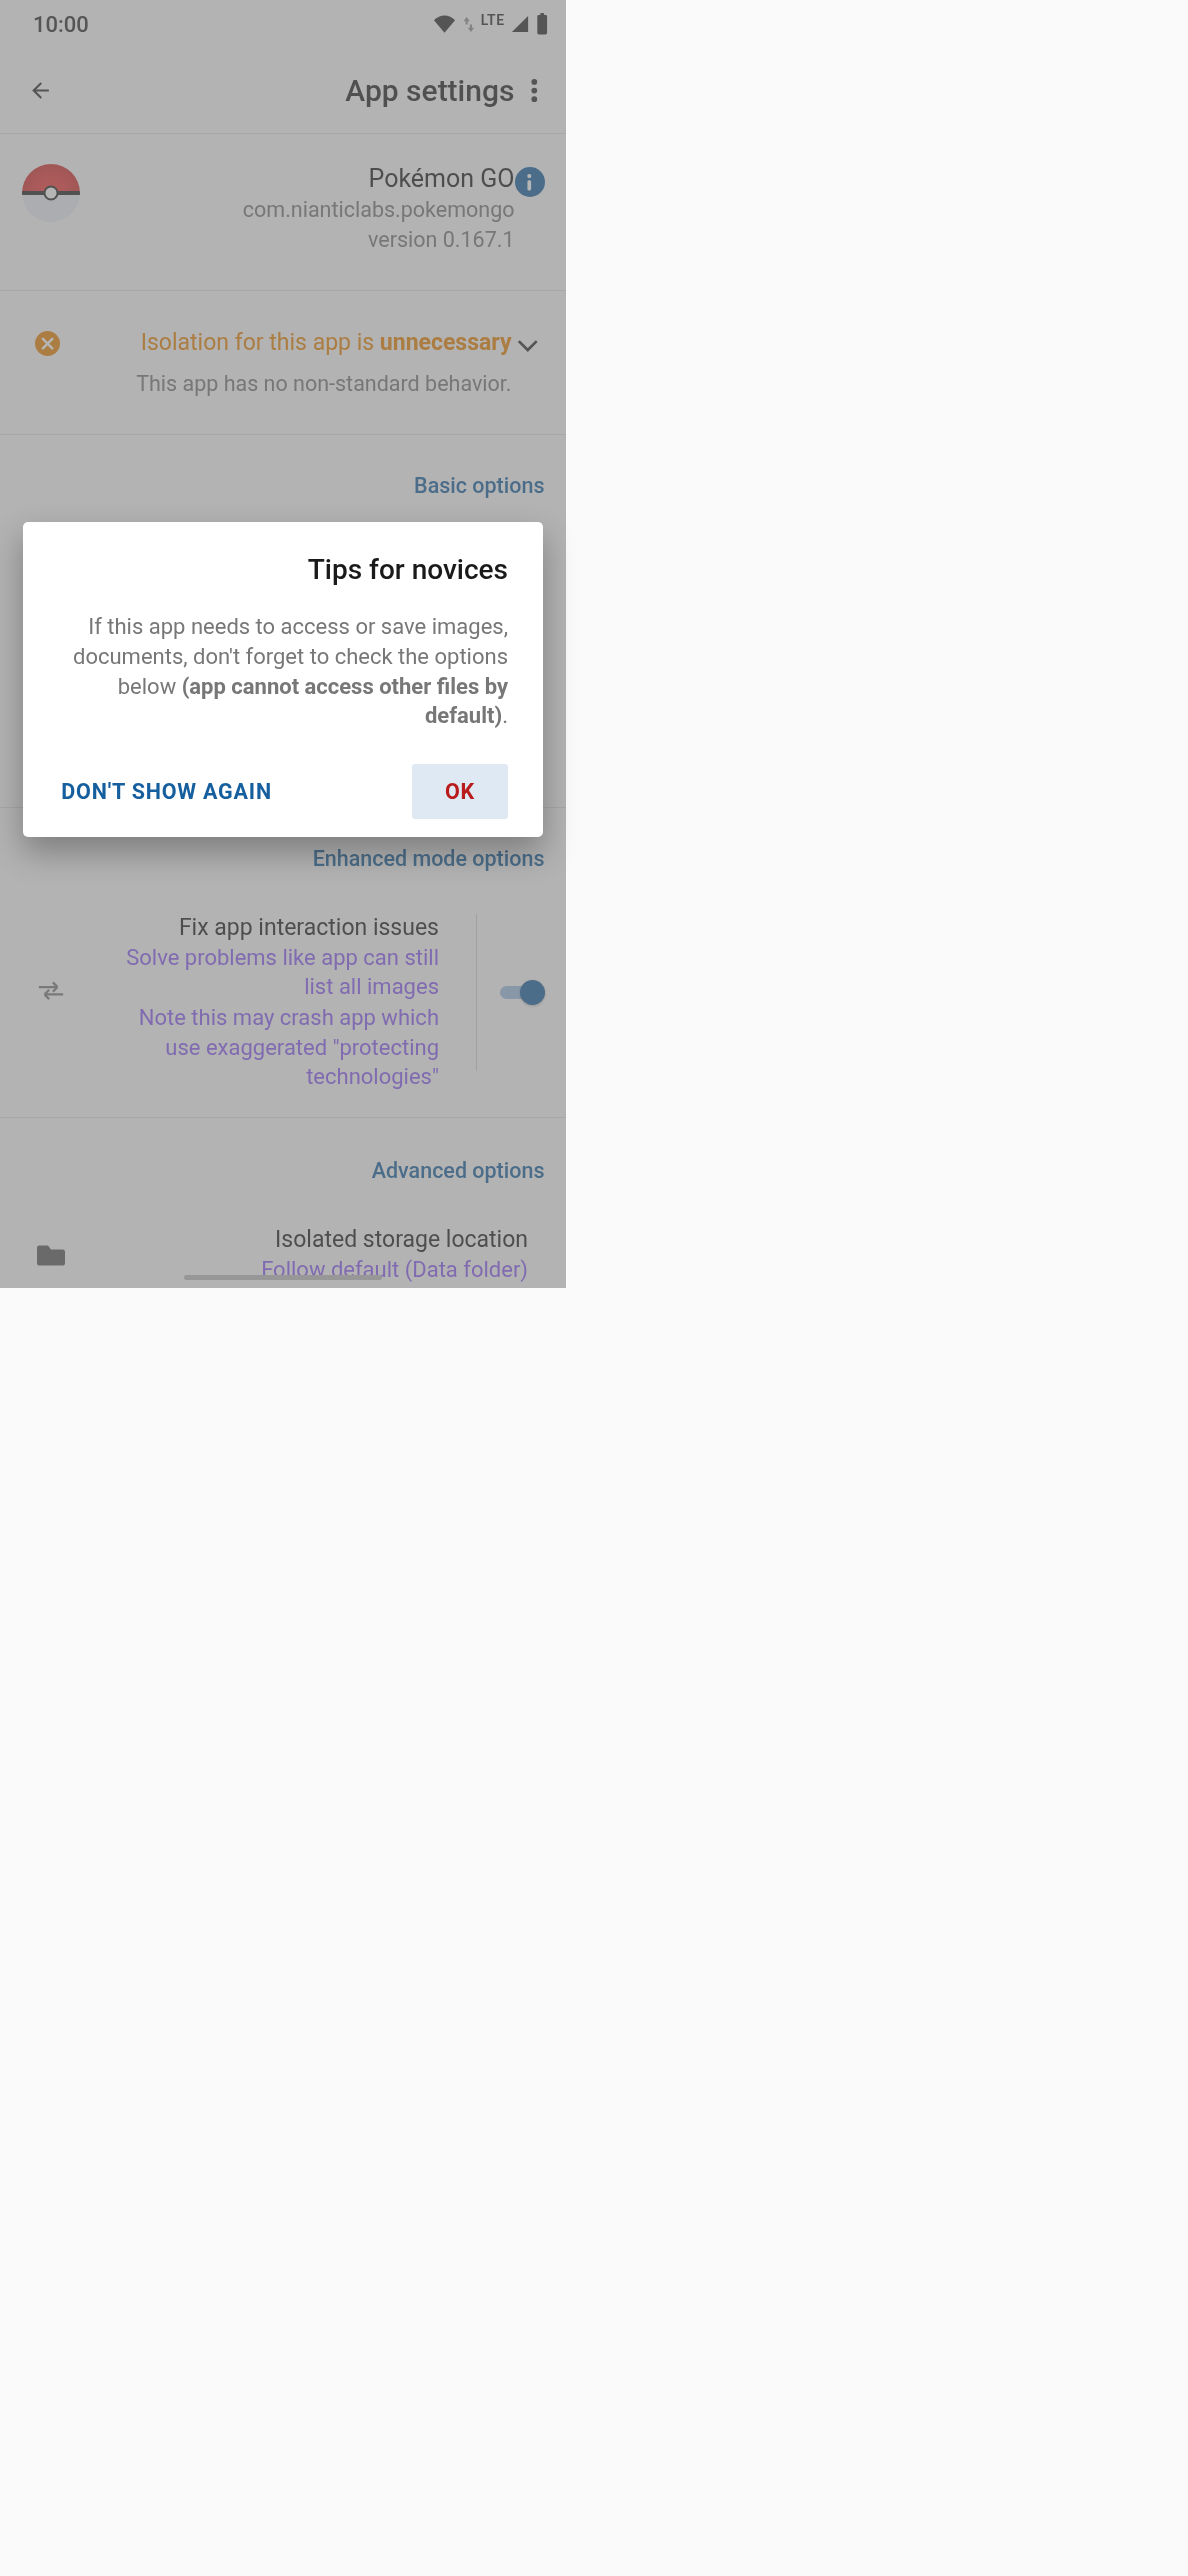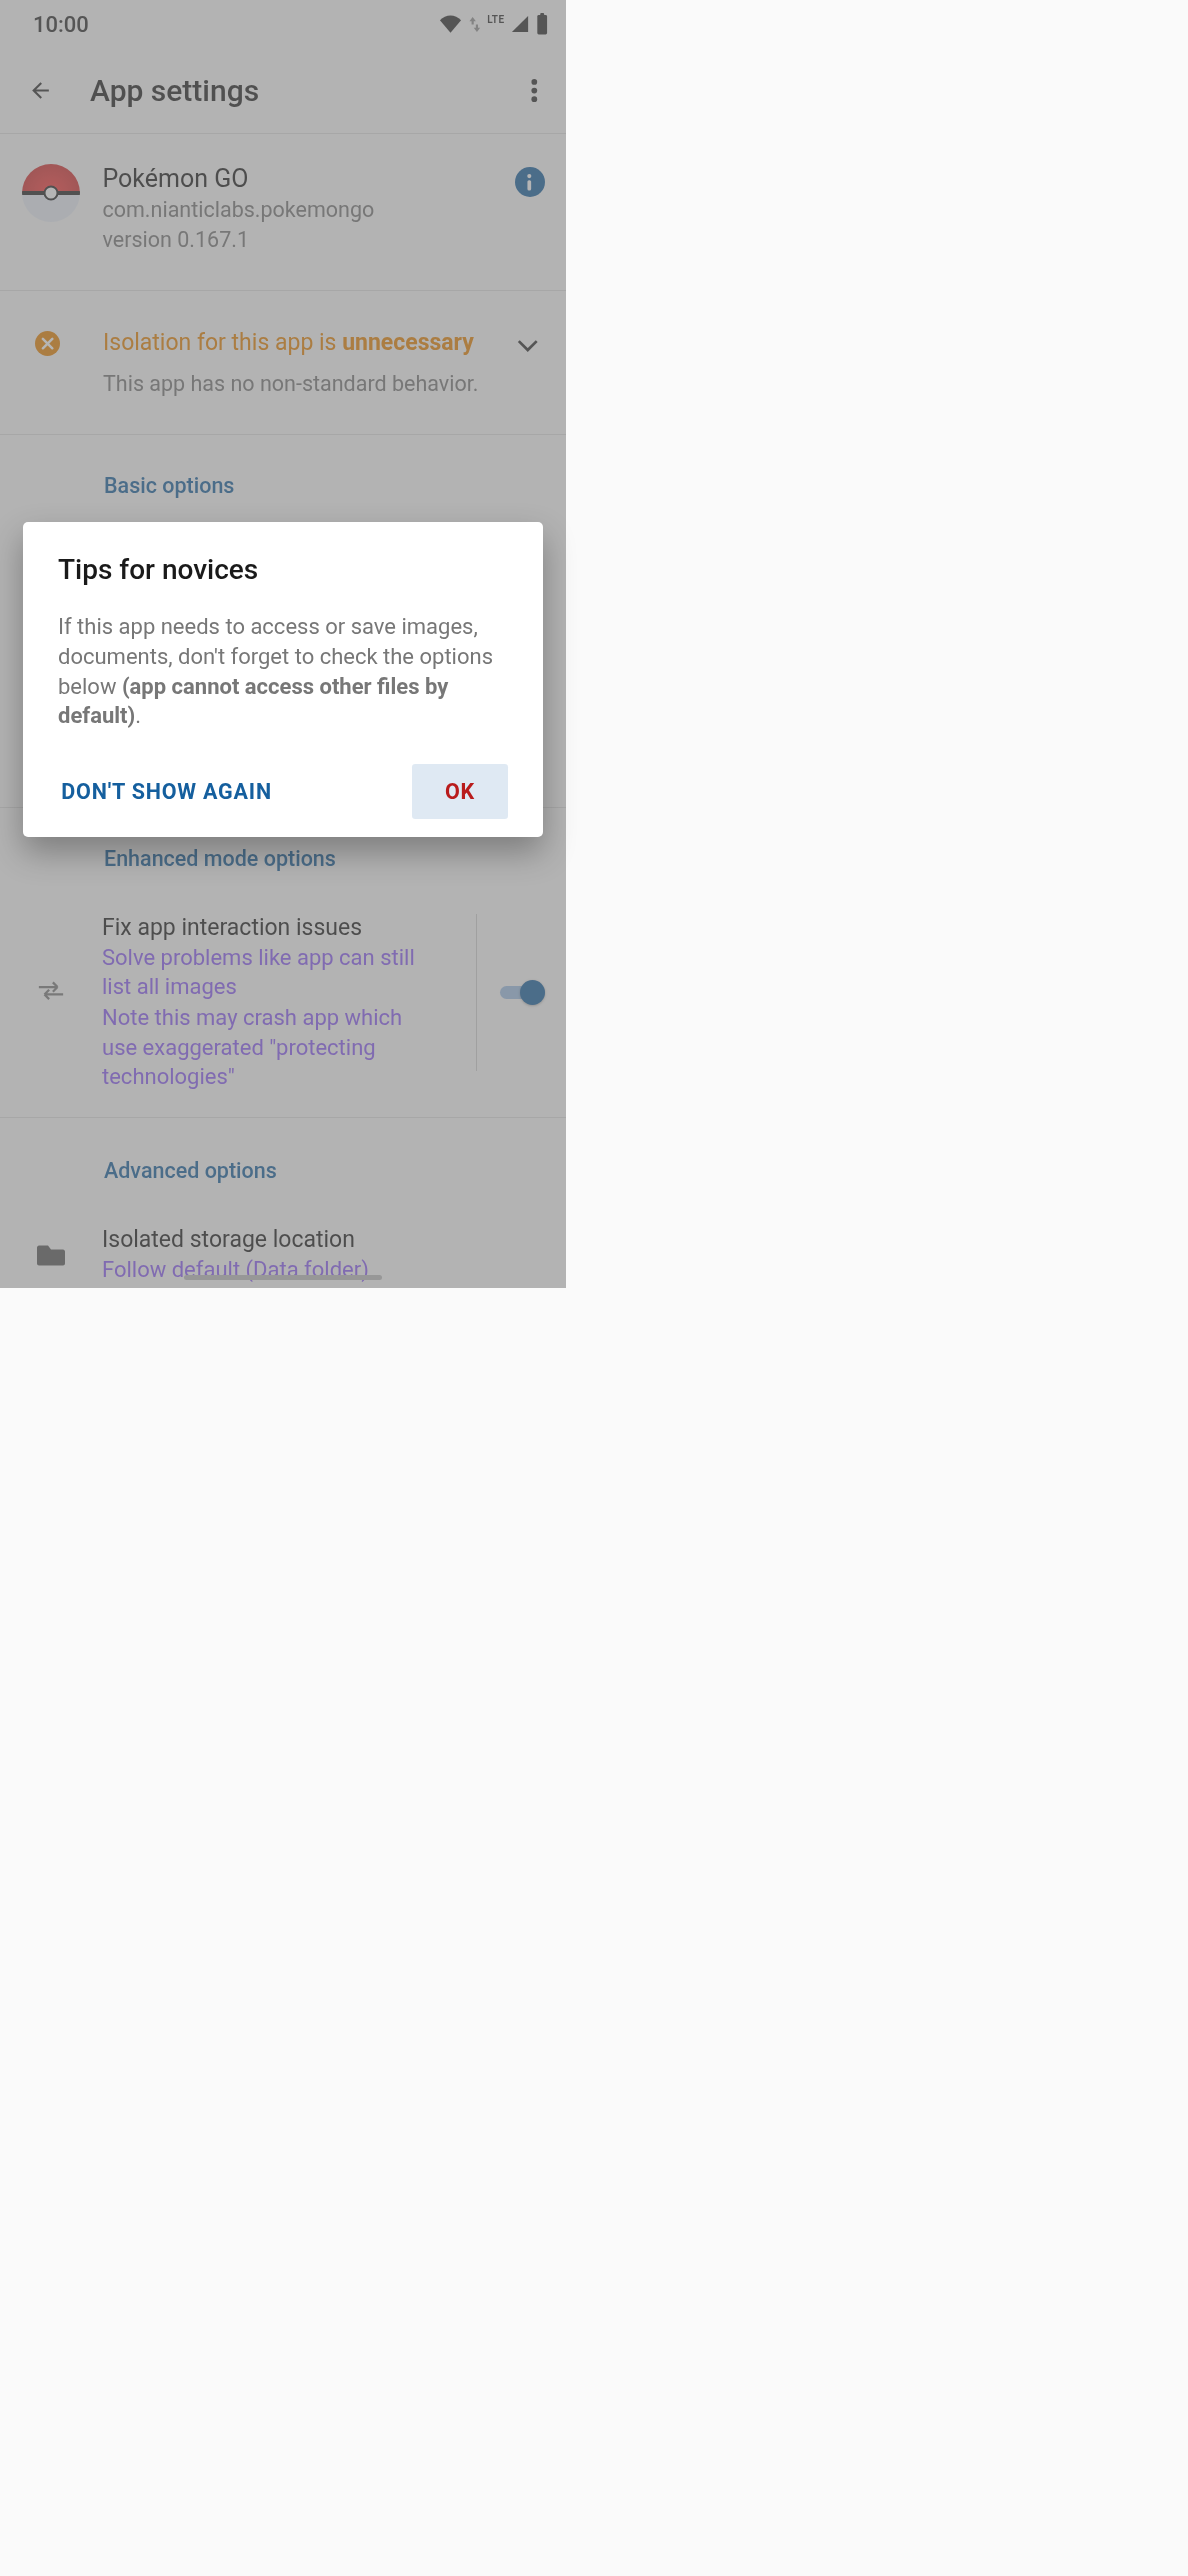--- a/index.html
+++ b/index.html
@@ -1,17 +1,17 @@
 <!DOCTYPE html>
 <html style="font-size:13.2px"><head>
 <meta charset="utf-8">
 <style>
   * { box-sizing: border-box; margin: 0; padding: 0; }
   html, body { width: 594px; height: 1288px; font-family: Roboto, "Helvetica Neue", Arial, sans-serif; background: #fafafa; position: relative; overflow: hidden; }
-  .screen { width: 566px; height: 1288px; position: relative; background: #fafafa; }
+  .screen { width: 566px; height: 1288px; position: relative; background: #fafafa; text-align: right; }
 
   
   .status-bar { height: 48px; display: flex; align-items: center; justify-content: space-between; padding: 0 18px 0 33px; color: #2b2b2b; }
   .status-time { font-size: 22px; font-weight: 500; }
   .status-icons { display: flex; align-items: center; gap: 6.6px; }
   .icon svg { display: block; }
 
   
   .app-bar { height: 86px; display: flex; align-items: center; padding: 0 11.6px 0 20px; border-bottom: 0.8px solid #e0e0e0; }
   .app-bar .back { width: 40px; height: 40px; display: flex; align-items: center; justify-content: center; }
@@ -92,21 +92,21 @@
       <span class="icon">
         <svg width="23" height="18" viewBox="0 0 24 18">
             <path fill="#2b2b2b" d="M12 18 L1 5 C4 2 8 0 12 0 C16 0 20 2 23 5 Z"></path>
           </svg>
       </span>
       <span class="icon" style="opacity:.5">
         <svg width="11.6" height="15" viewBox="0 0 10 14">
             <path fill="#2b2b2b" d="M3 0 L6 4 H4 V7 H2 V4 H0 Z M7 14 L4 10 H6 V7 H8 V10 H10 Z"></path>
           </svg>
       </span>
-      <span style="font-size:10px;font-weight:600;letter-spacing:0.4px;color:#2b2b2b;margin-bottom:9px">LTE</span>
+      <span style="font-size:14px;font-weight:600;letter-spacing:0.4px;color:#2b2b2b;margin-bottom:9px">LTE</span>
       <span class="icon">
         <svg width="18" height="18" viewBox="0 0 20 20">
             <path fill="#2b2b2b" d="M1 19 L19 19 L19 1 Z"></path>
           </svg>
       </span>
       <span class="icon">
         <svg width="12.4" height="21.5" viewBox="0 0 12 22">
             <rect x="1" y="2" width="10" height="20" rx="1.5" fill="#2b2b2b"></rect>
             <rect x="4" y="0" width="4" height="3" rx="1" fill="#2b2b2b"></rect>
           </svg>

